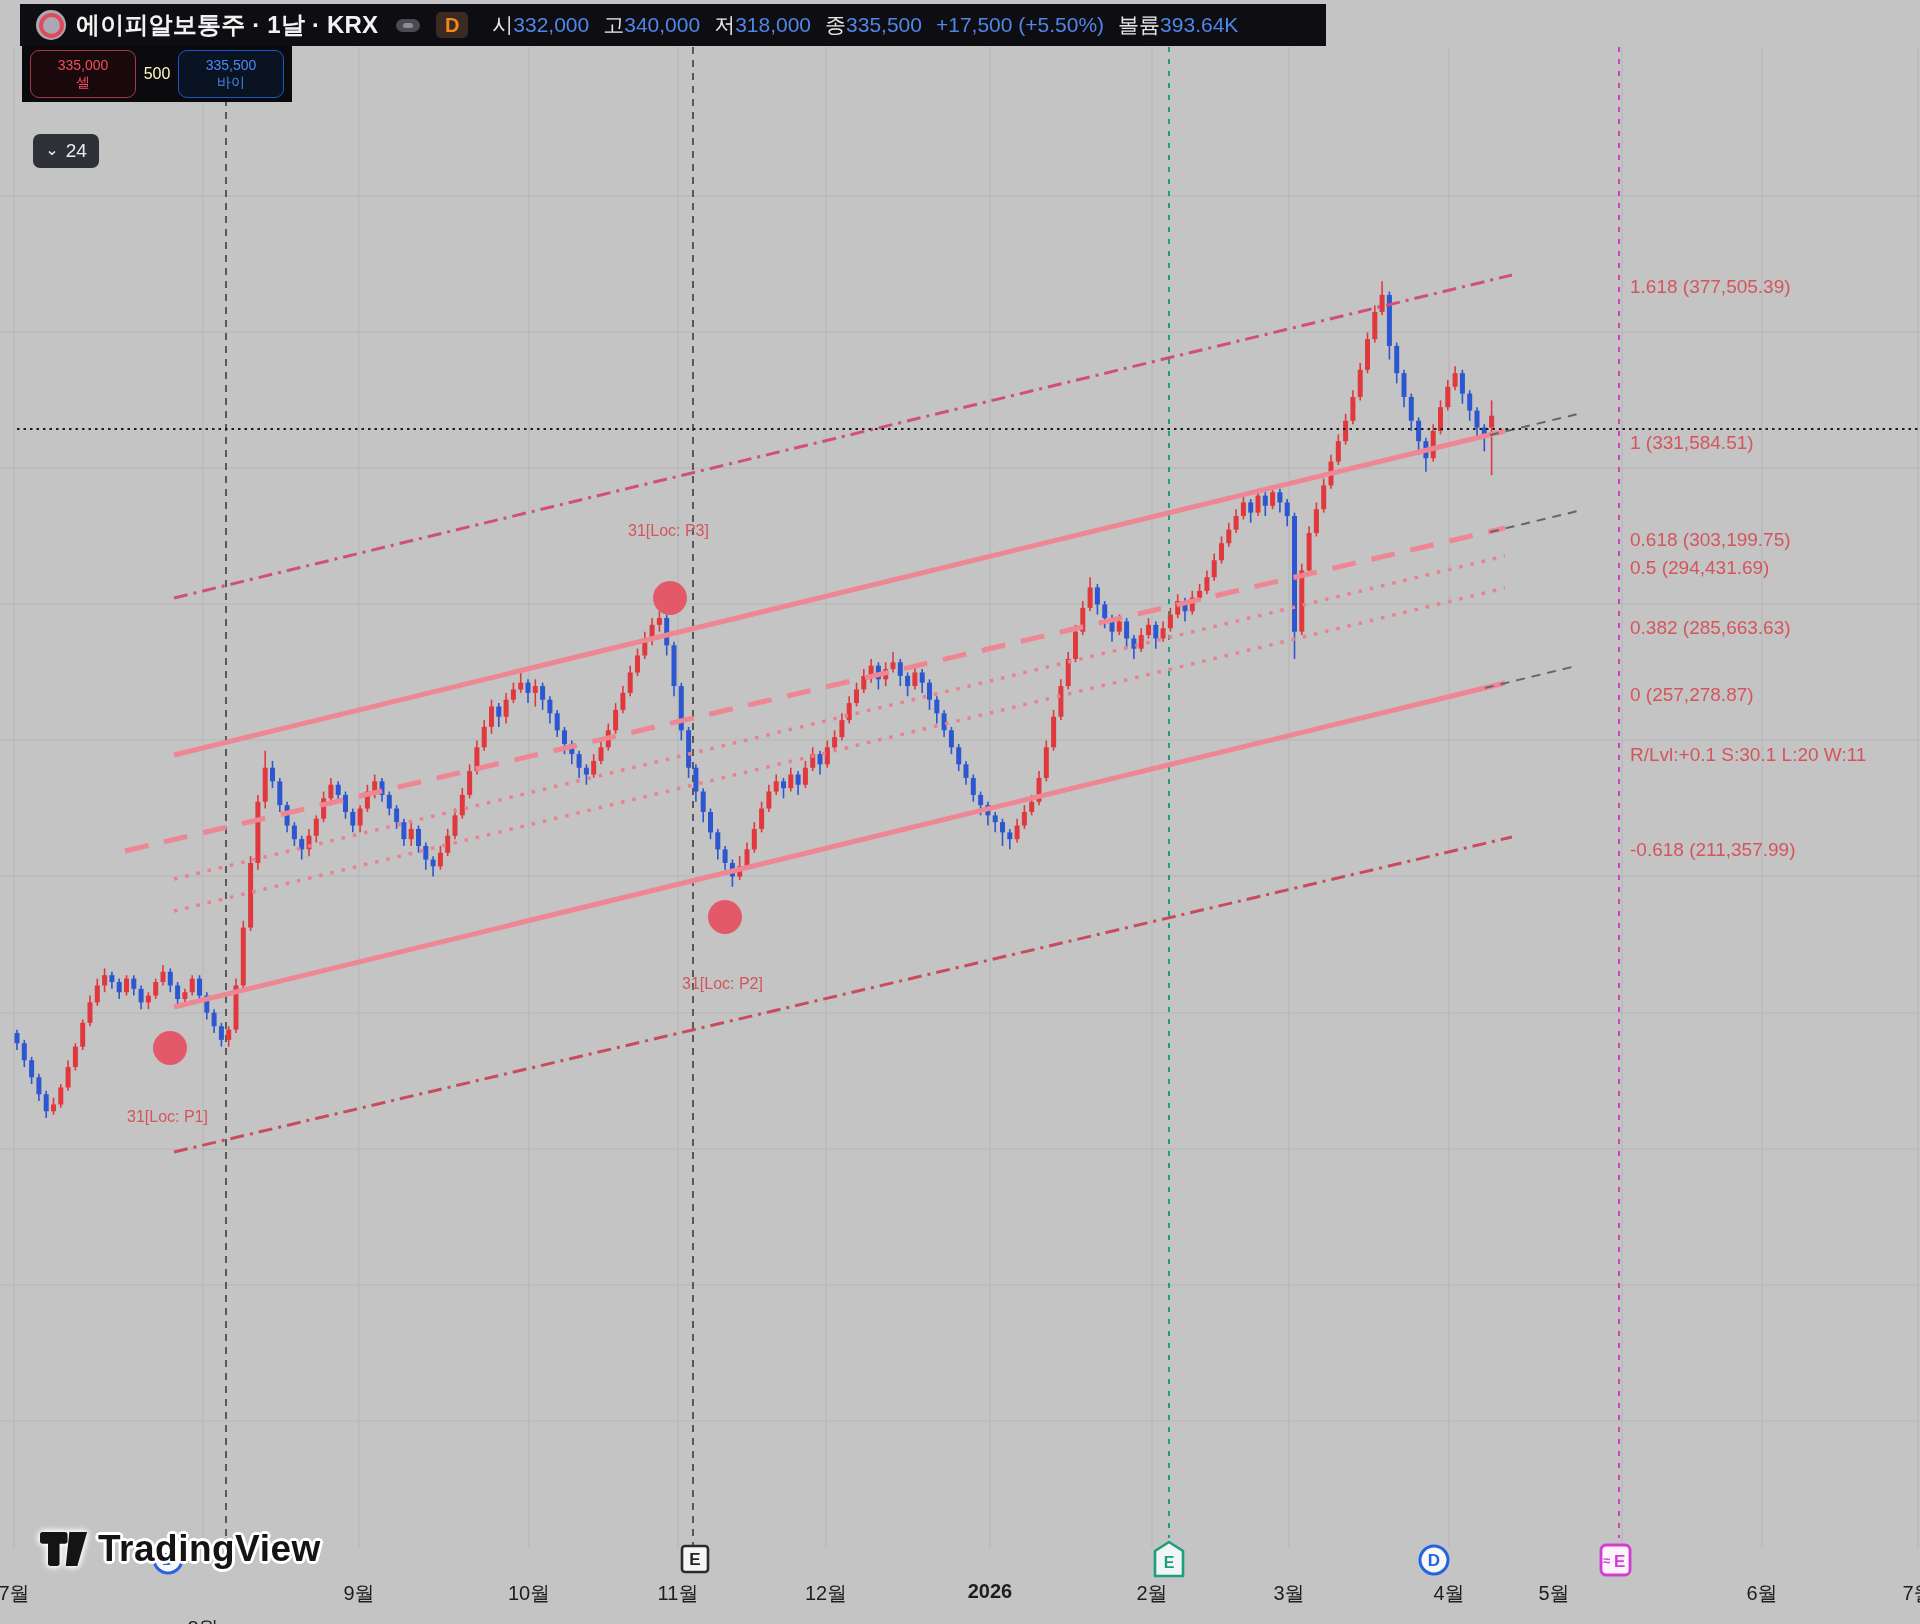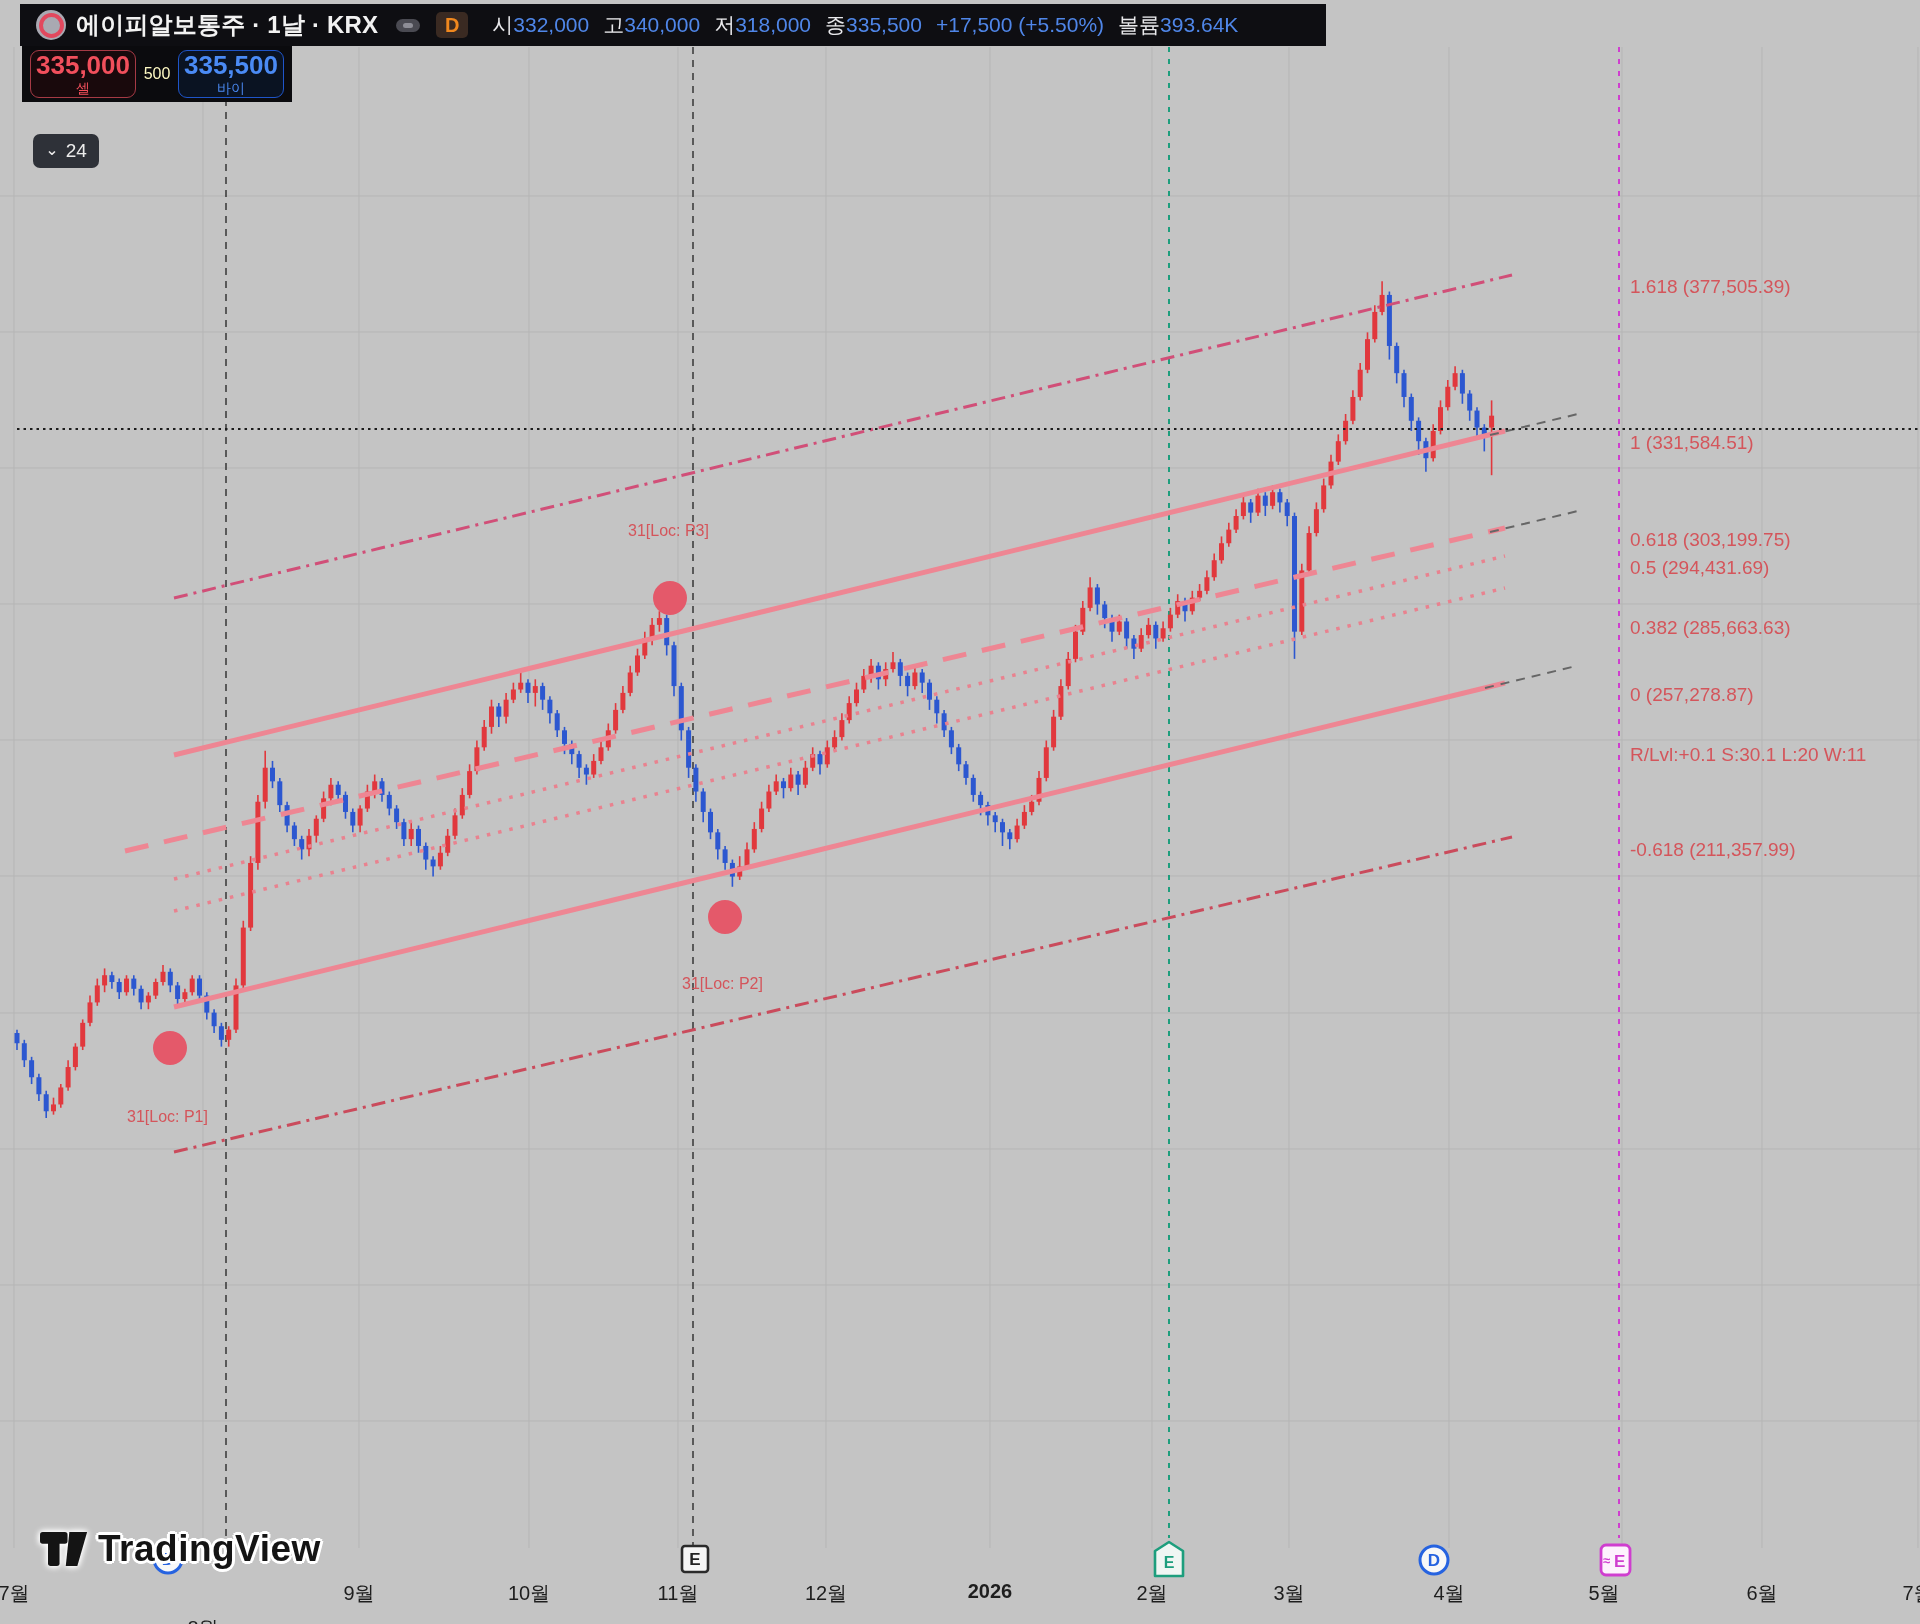--- a/index.html
+++ b/index.html
@@ -30,21 +30,21 @@
   .ohlc .chg{color:#4f86e8;font-size:21px;}
 
   
   .trade-panel{position:absolute;left:22px;top:46px;width:270px;height:56px;background:#0b0b0e;
                display:flex;align-items:center;justify-content:space-between;
                padding:0 8px;box-sizing:border-box;z-index:30;}
   .trade-btn{width:104px;height:46px;border-radius:9px;display:flex;flex-direction:column;
              align-items:center;justify-content:center;line-height:1.05;cursor:pointer;}
   .sell-btn{background:#19090c;border:1.5px solid #a63a45;color:#f14f5c;}
   .buy-btn{background:#0a1322;border:1.5px solid #1f55c9;color:#4a8af4;}
-  .trade-btn .price{font-size:26px;font-weight:700;}
+  .trade-btn .price{font-size:14px;font-weight:400;}
   .trade-btn .side{font-size:14px;margin-top:2px;}
   .spread{color:#fef9c3;font-size:16px;}
 
   
   .count-btn{position:absolute;left:33px;top:134px;width:66px;height:34px;background:#2e3138;
              border-radius:7px;color:#ececec;display:flex;align-items:center;justify-content:center;
              gap:7px;font-size:19px;z-index:30;cursor:pointer;}
   .count-btn .chev{font-size:16px;transform:translateY(-2px);}
 
   
@@ -572,21 +572,21 @@
       <div class="month-label" style="left:14px;">7월</div>
       <div class="month-label" style="left:203px;margin-top:35px;">8월</div>
       <div class="month-label" style="left:359px;">9월</div>
       <div class="month-label" style="left:529px;">10월</div>
       <div class="month-label" style="left:678px;">11월</div>
       <div class="month-label" style="left:826px;">12월</div>
       <div class="month-label bold" style="left:990px;">2026</div>
       <div class="month-label" style="left:1152px;">2월</div>
       <div class="month-label" style="left:1289px;">3월</div>
       <div class="month-label" style="left:1449px;">4월</div>
-      <div class="month-label" style="left:1604px;">5월</div>
+      <div class="month-label" style="left:1554px;">5월</div>
       <div class="month-label" style="left:1762px;">6월</div>
       <div class="month-label" style="left:1918px;">7월</div>
       <div class="event-icon" style="left:168px;top:1561px;"><svg width="34" height="34" viewBox="0 0 34 34">
           <circle cx="17" cy="17" r="14" fill="#f8f8f8" stroke="#2663e0" stroke-width="3"></circle>
           <text x="17" y="23" text-anchor="middle" font-size="17" font-weight="700" fill="#2663e0" font-family="Liberation Sans, sans-serif">D</text>
         </svg></div>
       <div class="event-icon" style="left:695px;top:1561px;"><svg width="34" height="34" viewBox="0 0 34 34">
           <rect x="4" y="4" width="26" height="26" rx="3" fill="#f6f6f6" stroke="#2b2b2b" stroke-width="2.6"></rect>
           <text x="17" y="23" text-anchor="middle" font-size="17" font-weight="700" fill="#222" font-family="Liberation Sans, sans-serif">E</text>
         </svg></div>

